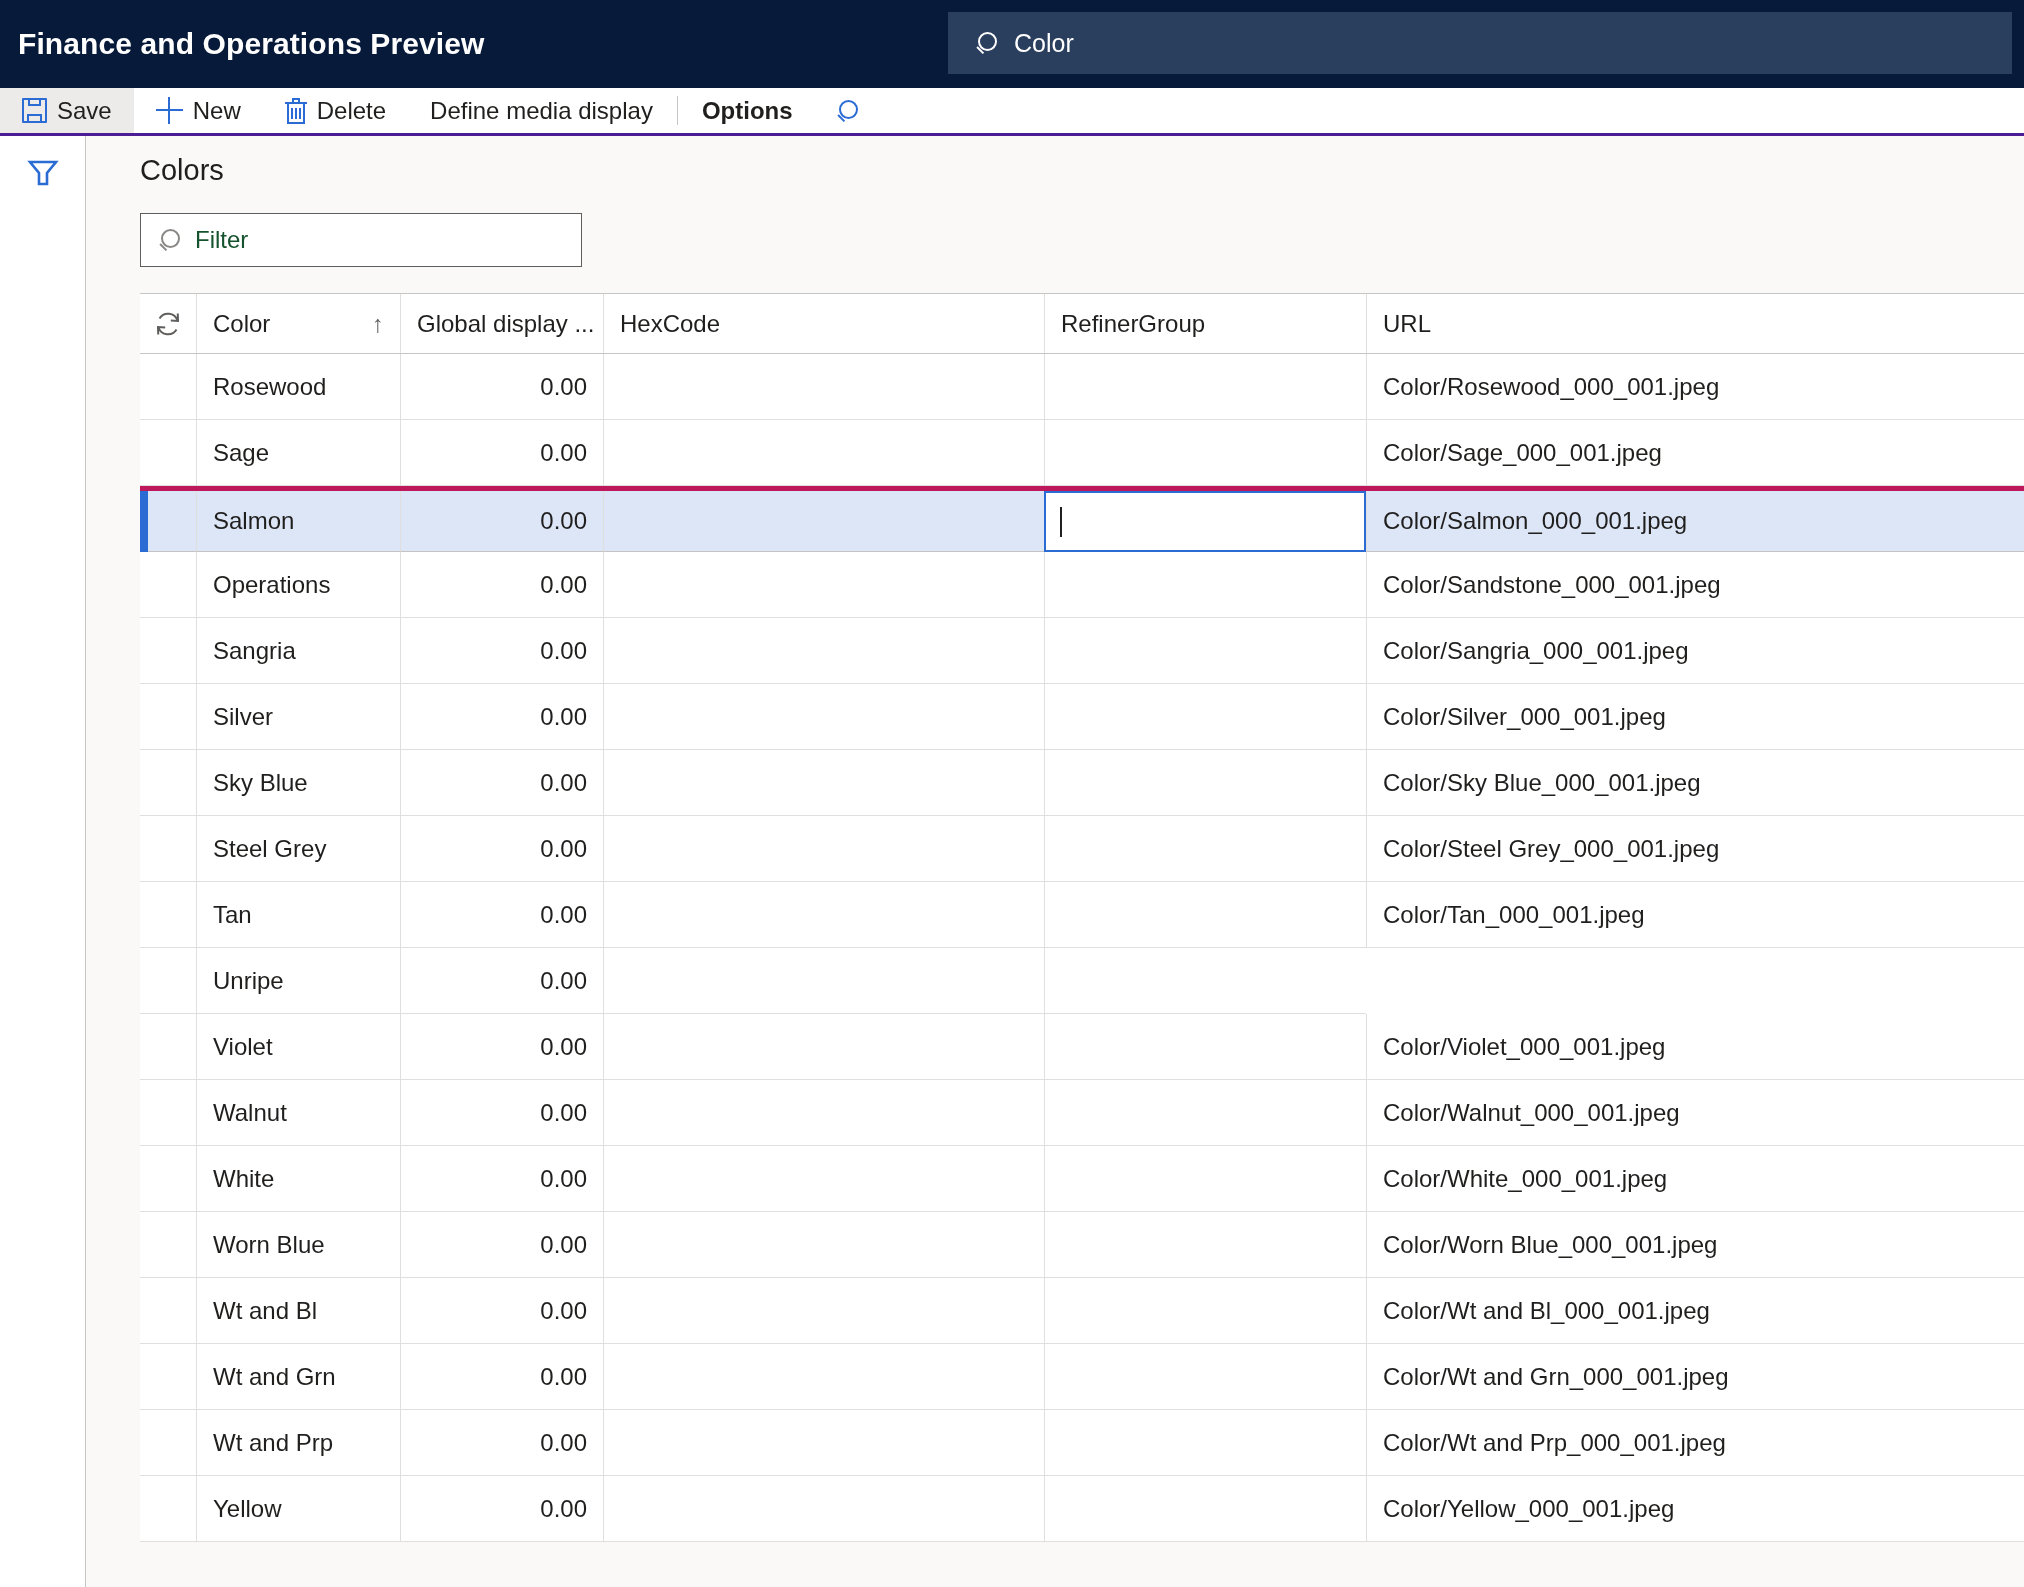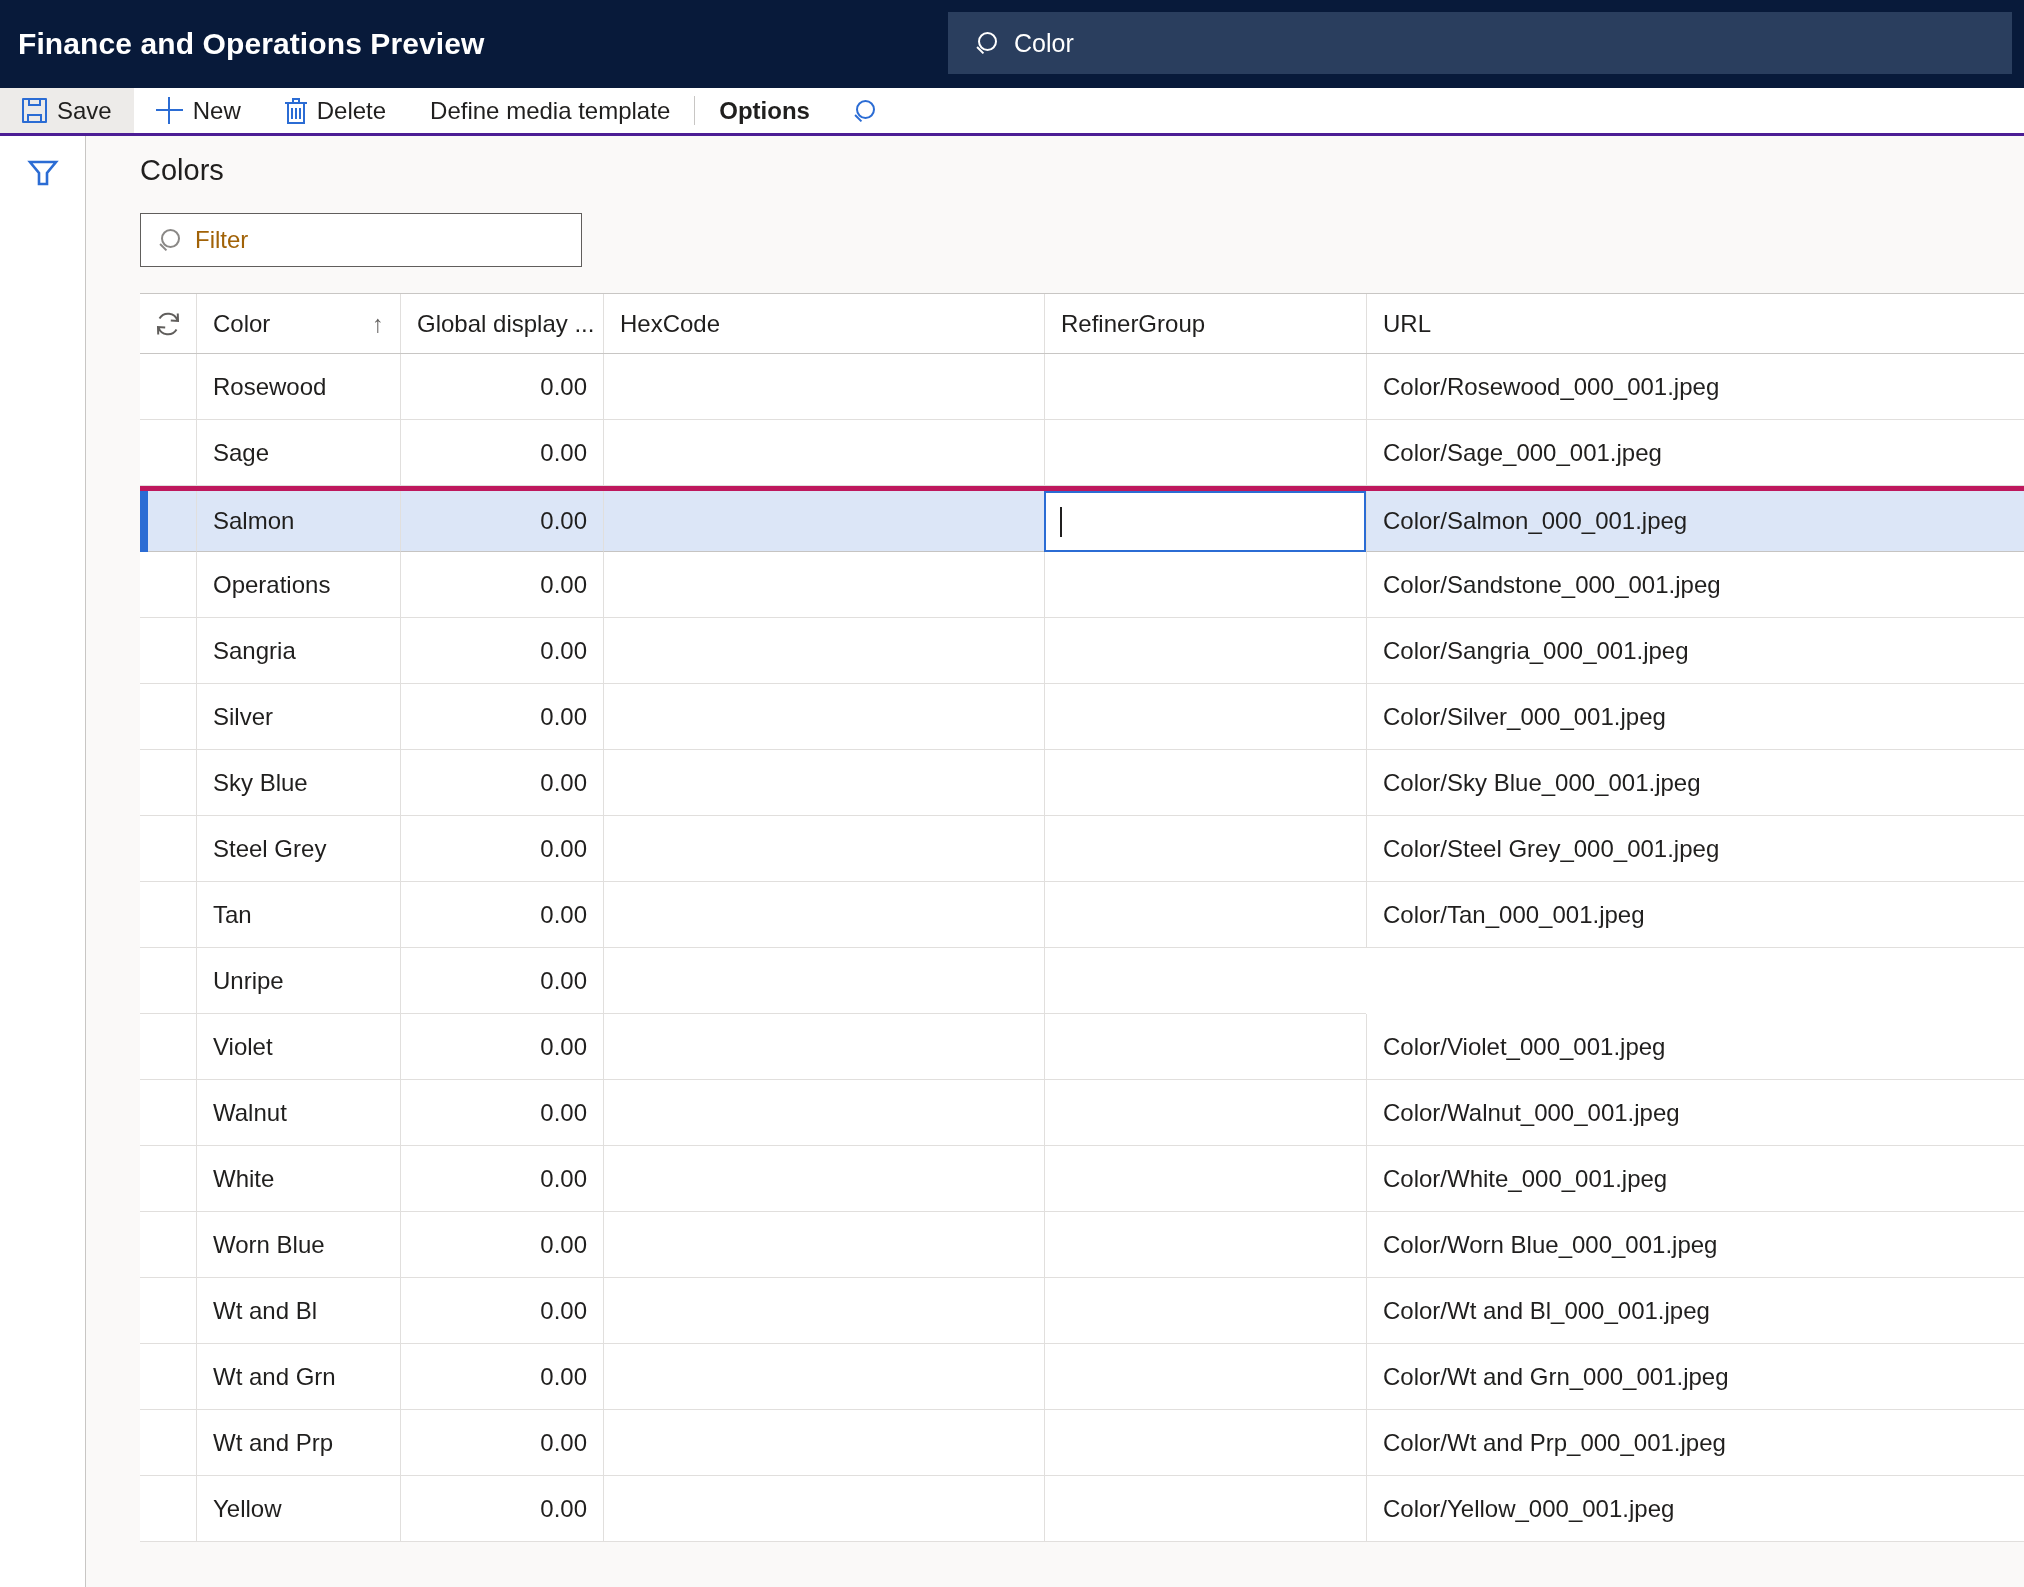--- a/index.html
+++ b/index.html
@@ -215,21 +215,21 @@
     width: 442px;
     height: 54px;
     background: #ffffff;
     border: 1px solid #605E5C;
     display: flex;
     align-items: center;
     gap: 14px;
     padding-left: 18px;
   }
   .filter-box .ph {
-    color: #a16207;
+    color: #14532d;
     font-size: 24px;
   }
 
   
   .grid {
     margin-top: 26px;
     margin-left: 54px;
     background: #ffffff;
     border-top: 1px solid #C8C6C4;
     width: 1884px;
@@ -353,21 +353,21 @@
         <span class="lid"></span>
         <span class="can"></span>
       <span class="l1"></span>
         <span class="l2"></span>
         <span class="l3"></span>
     </span>
     <span>Delete</span>
   </div>
 
   <div class="cmd">
-    <span>Define media template</span>
+    <span>Define media display</span>
   </div>
 
   <div class="cmd-divider"></div>
 
   <div class="cmd bold">
     <span>Options</span>
   </div>
 
   <div class="cmd">
     <span class="mag blue"></span>

